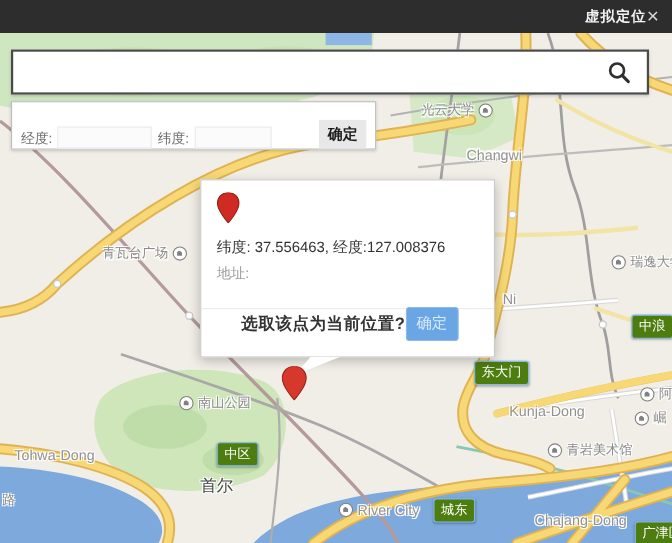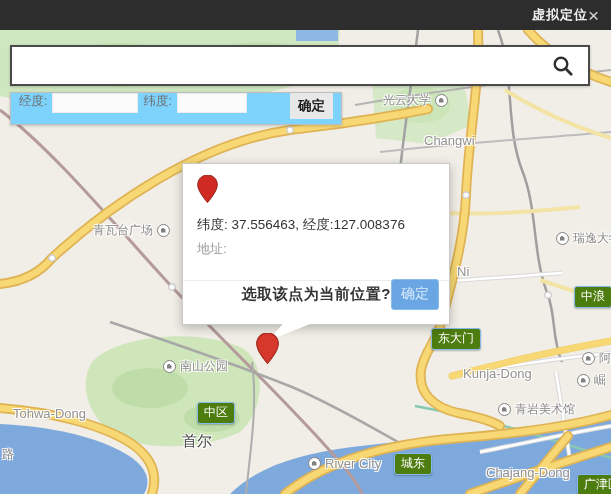--- a/index.html
+++ b/index.html
@@ -36,43 +36,43 @@
   
   .searchbox{position:absolute;left:10px;top:45px;width:580px;height:41px;background:#fff;
              border:2px solid #4a4a4a;box-sizing:border-box;z-index:30;
              display:flex;align-items:center;box-shadow:0 1px 3px rgba(0,0,0,.2)}
   .searchbox input{flex:1;height:100%;border:none;outline:none;font-size:16px;
              padding:0 8px;background:transparent;
              font-family:"Liberation Sans","DejaVu Sans",sans-serif}
   .search-ic{margin-right:14px;flex:none;display:block}
 
   
-  .coordbar{position:absolute;left:10px;top:92px;width:332px;height:33px;background:#7dd3fc;
+  .coordbar{position:absolute;left:10px;top:92px;width:332px;height:44px;background:#ffffff;
             border:1px solid #bdbdbd;box-sizing:border-box;z-index:30;display:flex;
-            align-items:flex-start;padding:0 8px;gap:5px;box-shadow:0 1px 3px rgba(0,0,0,.18)}
+            align-items:flex-end;padding:0 8px;gap:5px;box-shadow:0 1px 3px rgba(0,0,0,.18)}
   .coordbar label{font-size:12.5px;color:#6e6e6e;flex:none}
   .coordbar input{height:20px;border:1px solid #ececec;background:#fbfbfb;outline:none;
             font-size:12px;padding:0 4px;box-sizing:border-box;
             font-family:"Liberation Sans","DejaVu Sans",sans-serif}
   .coordbar input.lng{width:86px}
   .coordbar input.lat{width:70px}
   .coordbar button{margin-left:auto;border:none;background:#e8e8e8;color:#1e1e1e;
             font-size:13.5px;font-weight:bold;padding:4px 8px;
             font-family:"Liberation Sans","DejaVu Sans",sans-serif}
 
   
   .popup{position:absolute;left:182px;top:163px;width:268px;height:162px;background:#fff;
          border:1px solid #c9c9c9;box-sizing:border-box;z-index:20;
          box-shadow:0 3px 10px rgba(0,0,0,.25)}
   .popup .p-pin{position:absolute;left:14px;top:11px}
   .popup .p-coords{position:absolute;left:14px;top:52px;font-size:13.5px;color:#333}
   .popup .p-addr{position:absolute;left:14px;top:76px;font-size:13px;color:#9c9c9c}
   .popup .p-footer{position:absolute;left:0;right:0;top:116px;bottom:0;
          border-top:1px solid #ececec;display:flex;align-items:center;
-         justify-content:flex-end;padding:0 10px 17px 14px}
+         justify-content:center;padding:0 10px 17px 14px}
   .popup .p-question{font-size:15px;font-weight:bold;color:#333;letter-spacing:.5px}
   .popup .p-ok{width:48px;height:31px;background:#6aa6e3;border:1px solid #8cbbea;
          border-radius:3px;color:#d9eafb;font-size:14px;display:flex;align-items:center;
          justify-content:center;box-sizing:border-box}
   .popup-tail{position:absolute;left:268px;top:324px;width:42px;height:17px;background:#fff;
          clip-path:polygon(35% 0,100% 0,0 100%);z-index:21}
 </style>
 </head>
 <body>
 

